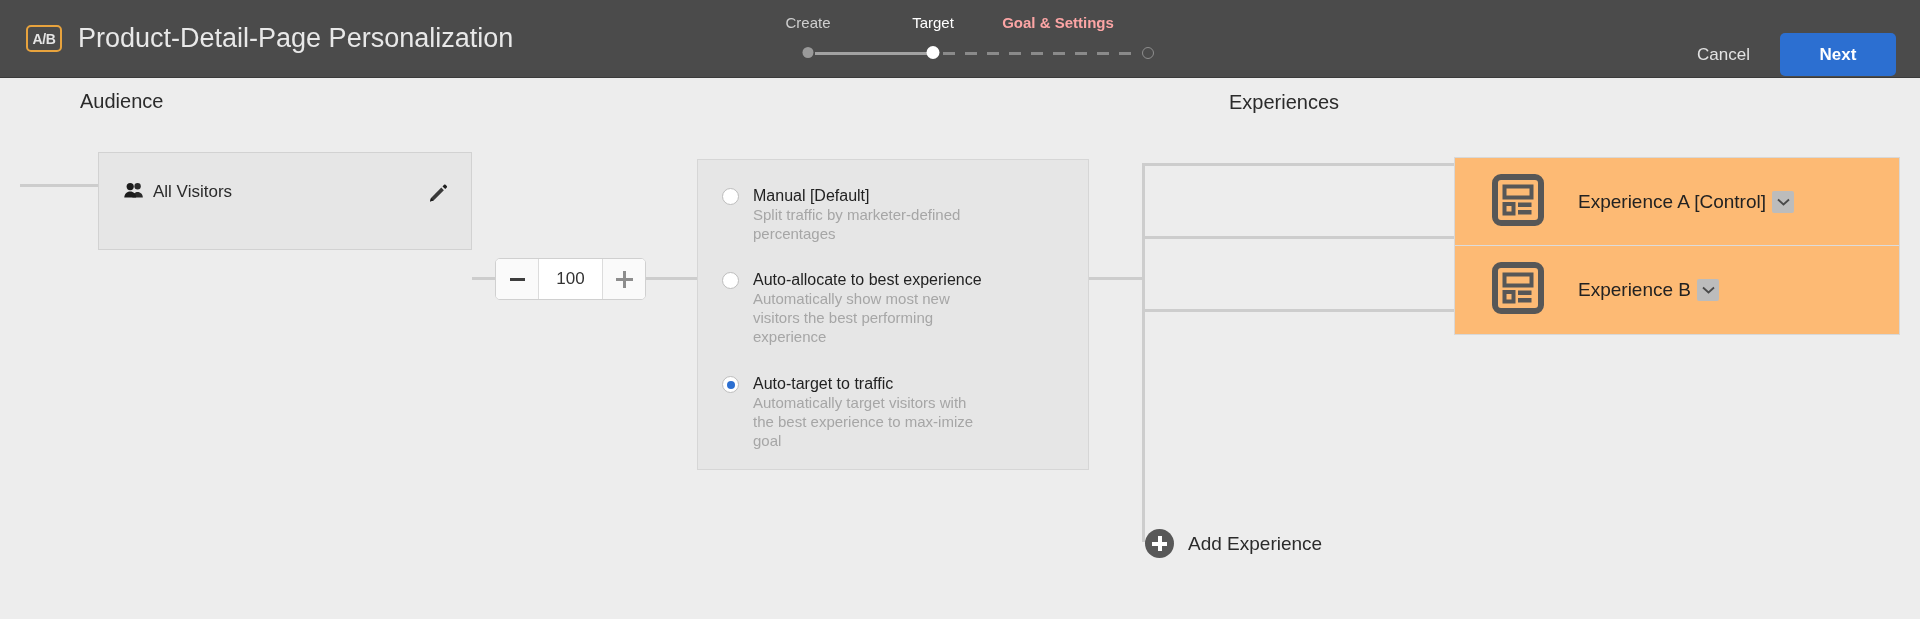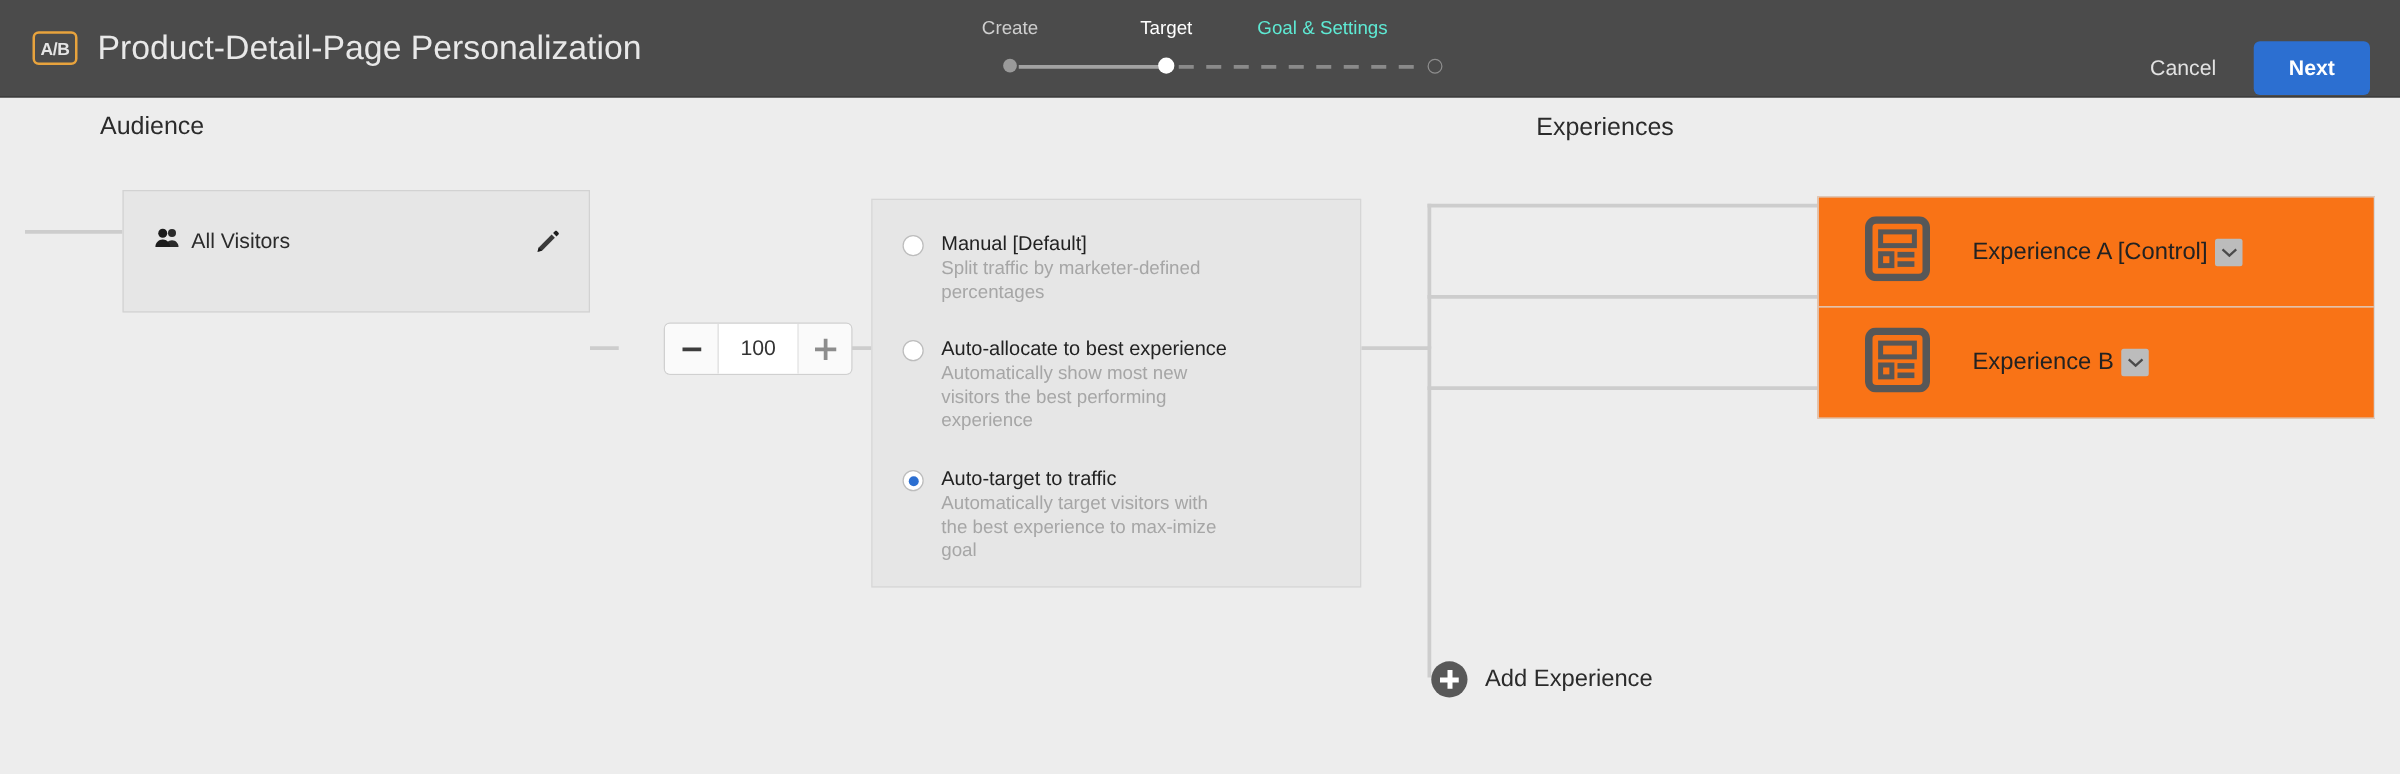--- a/index.html
+++ b/index.html
@@ -70,21 +70,21 @@
   }
   .step-label {
     position: absolute;
     font-size: 15px;
     color: #d9d9d9;
     white-space: nowrap;
     transform: translateX(-50%);
   }
   .step-label.done { color: #cfcfcf; }
   .step-label.active { color: #ffffff; font-weight: normal; }
-  .step-label.future { color: #5eead4; }
+  .step-label.future { color: #fca5a5; font-weight: bold; }
   .step-track {
     position: absolute;
     left: 0;
     top: 45px;
     width: 420px;
     height: 14px;
   }
   .step-dot {
     position: absolute;
     top: 2px;
@@ -133,21 +133,21 @@
     font-family: inherit;
     padding: 8px 4px;
   }
   .next-btn {
     background: #2c6fd1;
     color: #ffffff;
     font-size: 17px;
     font-weight: bold;
     border: none;
     border-radius: 5px;
-    width: 93px;
+    width: 116px;
     height: 43px;
     cursor: pointer;
     font-family: inherit;
   }
 
   
   .canvas {
     position: absolute;
     left: 0; top: 77px;
     width: 1920px;
@@ -206,21 +206,20 @@
     position: absolute;
     left: 495px;
     top: 181px;
     height: 42px;
     display: flex;
     border: 1px solid #d0d0d0;
     border-radius: 5px;
     background: #fafafa;
     box-sizing: border-box;
     overflow: hidden;
-    margin-left: 36px;
   }
   .stepper-btn {
     width: 42px;
     height: 40px;
     background: #fafafa;
     border: none;
     display: flex;
     align-items: center;
     justify-content: center;
     cursor: pointer;
@@ -318,21 +317,21 @@
     line-height: 19px;
     max-width: 232px;
   }
 
   
   .experiences-panel {
     position: absolute;
     left: 1454px;
     top: 80px;
     width: 446px;
-    background: #f97316;
+    background: #fdba74;
     border: 1px solid #d8d8d8;
     box-sizing: border-box;
   }
   .experience-row {
     height: 88px;
     display: flex;
     align-items: center;
     padding-left: 37px;
     gap: 34px;
     border-bottom: 1px solid #dcdcdc;

